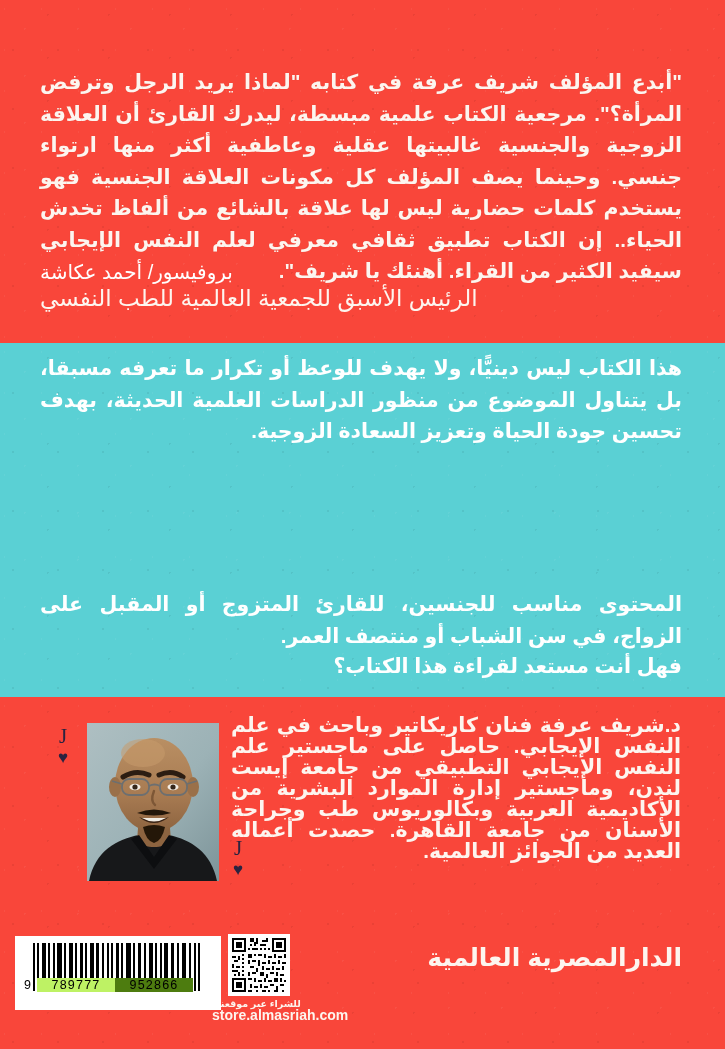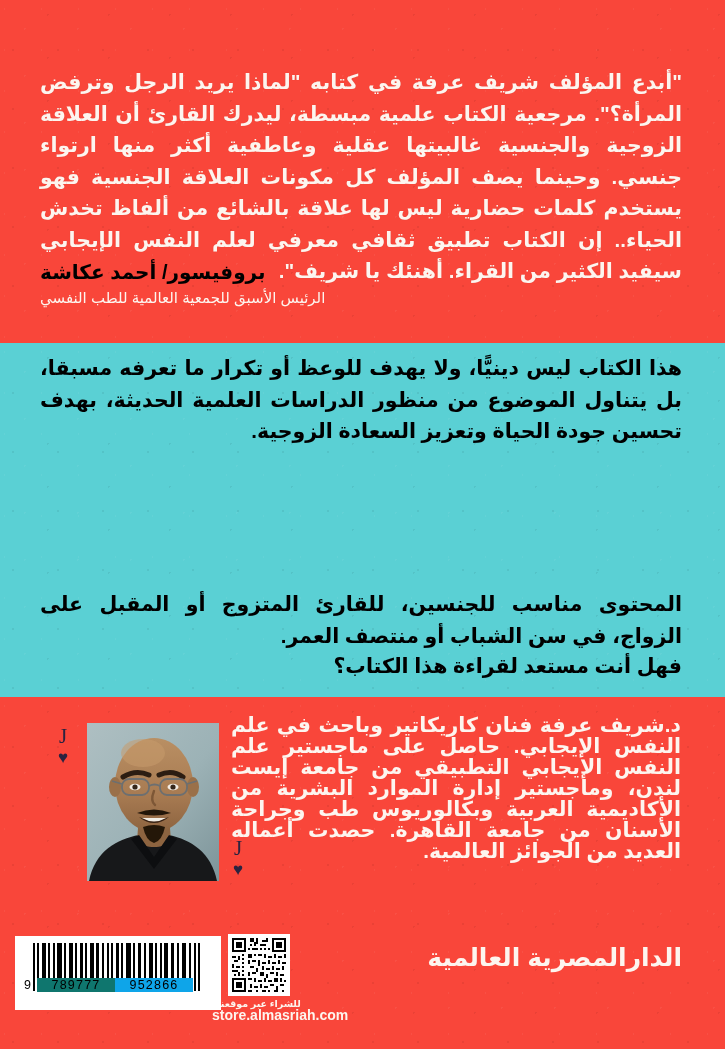--- a/index.html
+++ b/index.html
@@ -69,42 +69,42 @@
     font-weight: 700;
     letter-spacing: -0.1px;
     text-shadow: 0 0 1px rgba(0,0,0,.12);
   }
   .attrib-name {
     position: absolute;
     top: 259px;
     right: 0;
     left: 40px;
     text-align: left;
-    color: #000000;
+    color: #ffffff;
     font-size: 20px;
-    font-weight: 700;
+    font-weight: 400;
     line-height: 26px;
   }
   .attrib-role {
     position: absolute;
     top: 285px;
     right: 0;
     left: 40px;
     text-align: left;
     color: #fdf5ef;
-    font-size: 15px;
+    font-size: 23px;
     font-weight: 500;
     line-height: 26px;
   }
 
   .teal-text {
     position: absolute;
     right: 43px;
     left: 40px;
-    color: #000000;
+    color: #ffffff;
     font-size: 20.5px;
     line-height: 31.5px;
     font-weight: 600;
     text-align: justify;
     text-align-last: right;
     letter-spacing: -0.1px;
   }
   .teal-p1 { top: 352px; }
   .teal-p2 { top: 462px; }
   .teal-p3 { top: 588px; }
@@ -217,22 +217,22 @@
     display: flex;
     align-items: flex-start;
     margin-top: -13px;
     padding: 0 1px;
     font-family: "Liberation Sans", sans-serif;
     font-size: 12.5px;
     color: #000;
     letter-spacing: 1.2px;
   }
   .bc-lead { width: 13px; }
-  .bc-left { flex: 0 0 78px; text-align: center; background: #0f766e; }
-  .bc-right { flex: 0 0 78px; text-align: center; background: #0ea5e9; }
+  .bc-left { flex: 0 0 78px; text-align: center; background: #bef264; }
+  .bc-right { flex: 0 0 78px; text-align: center; background: #4d7c0f; }
 </style>
 </head>
 <body>
 
 <div id="cover">
 
   <div class="band band-red-top">
     <div class="grain"></div>
   </div>
   <div class="band band-teal">

